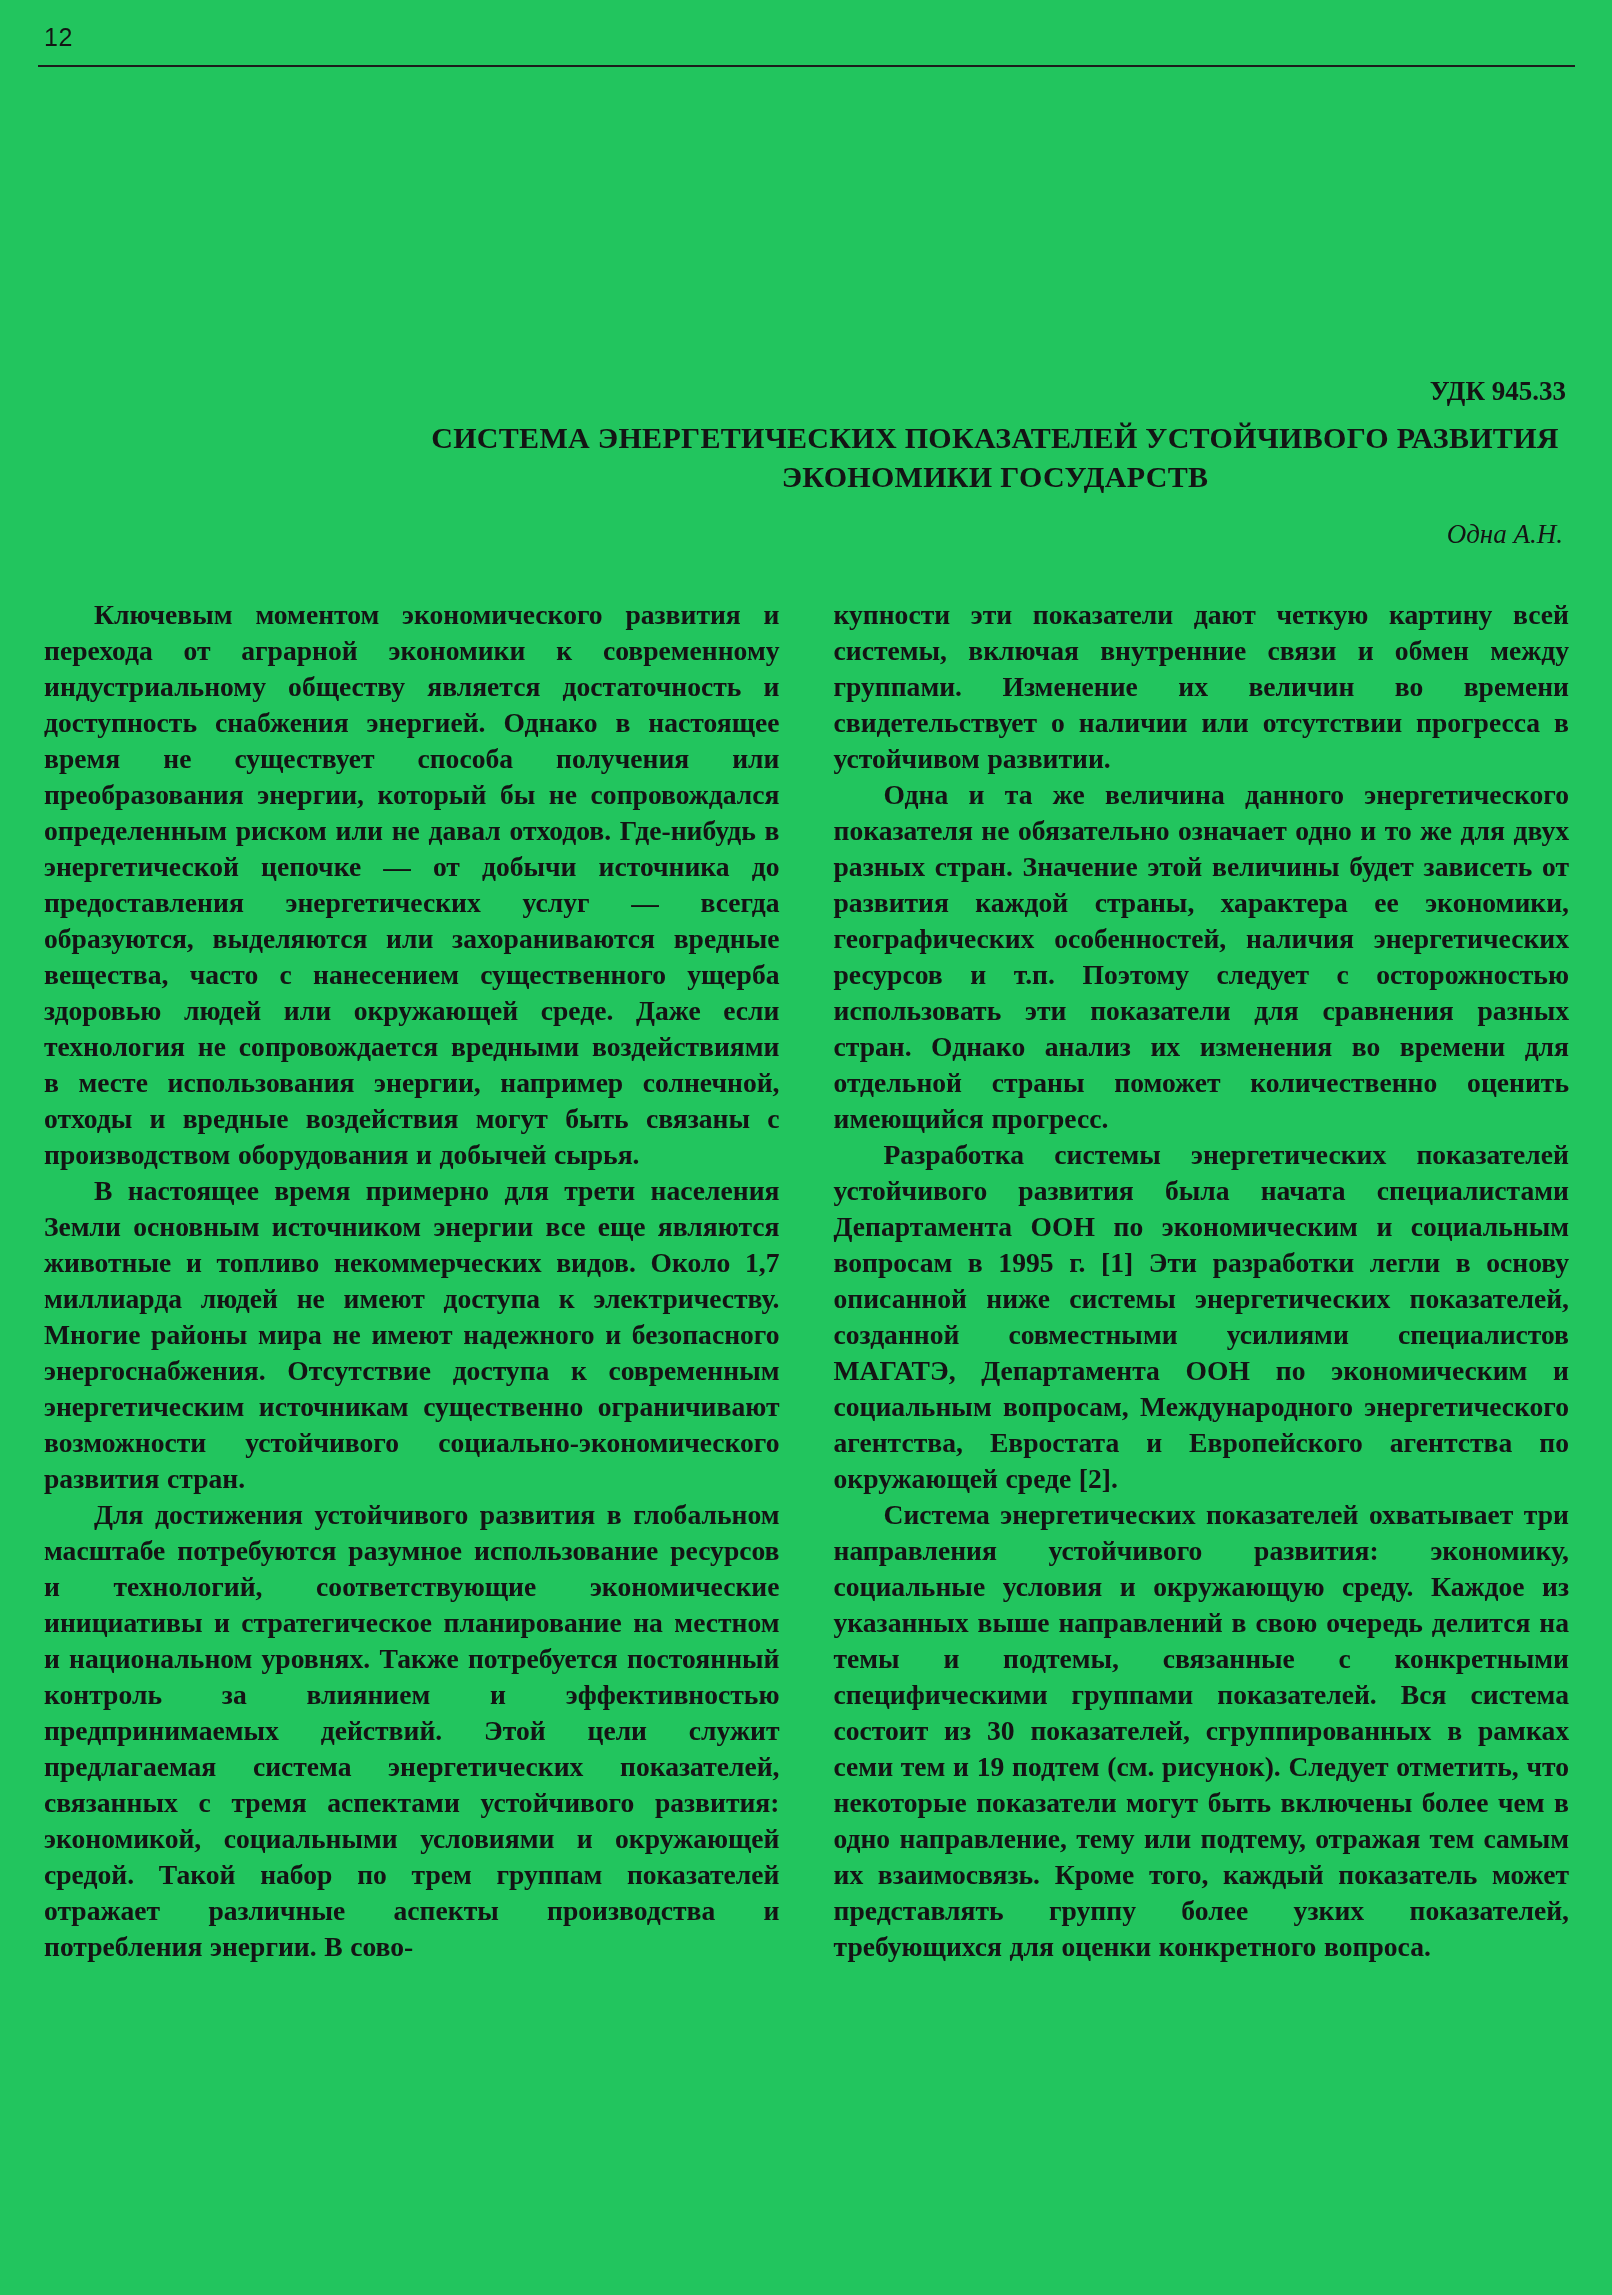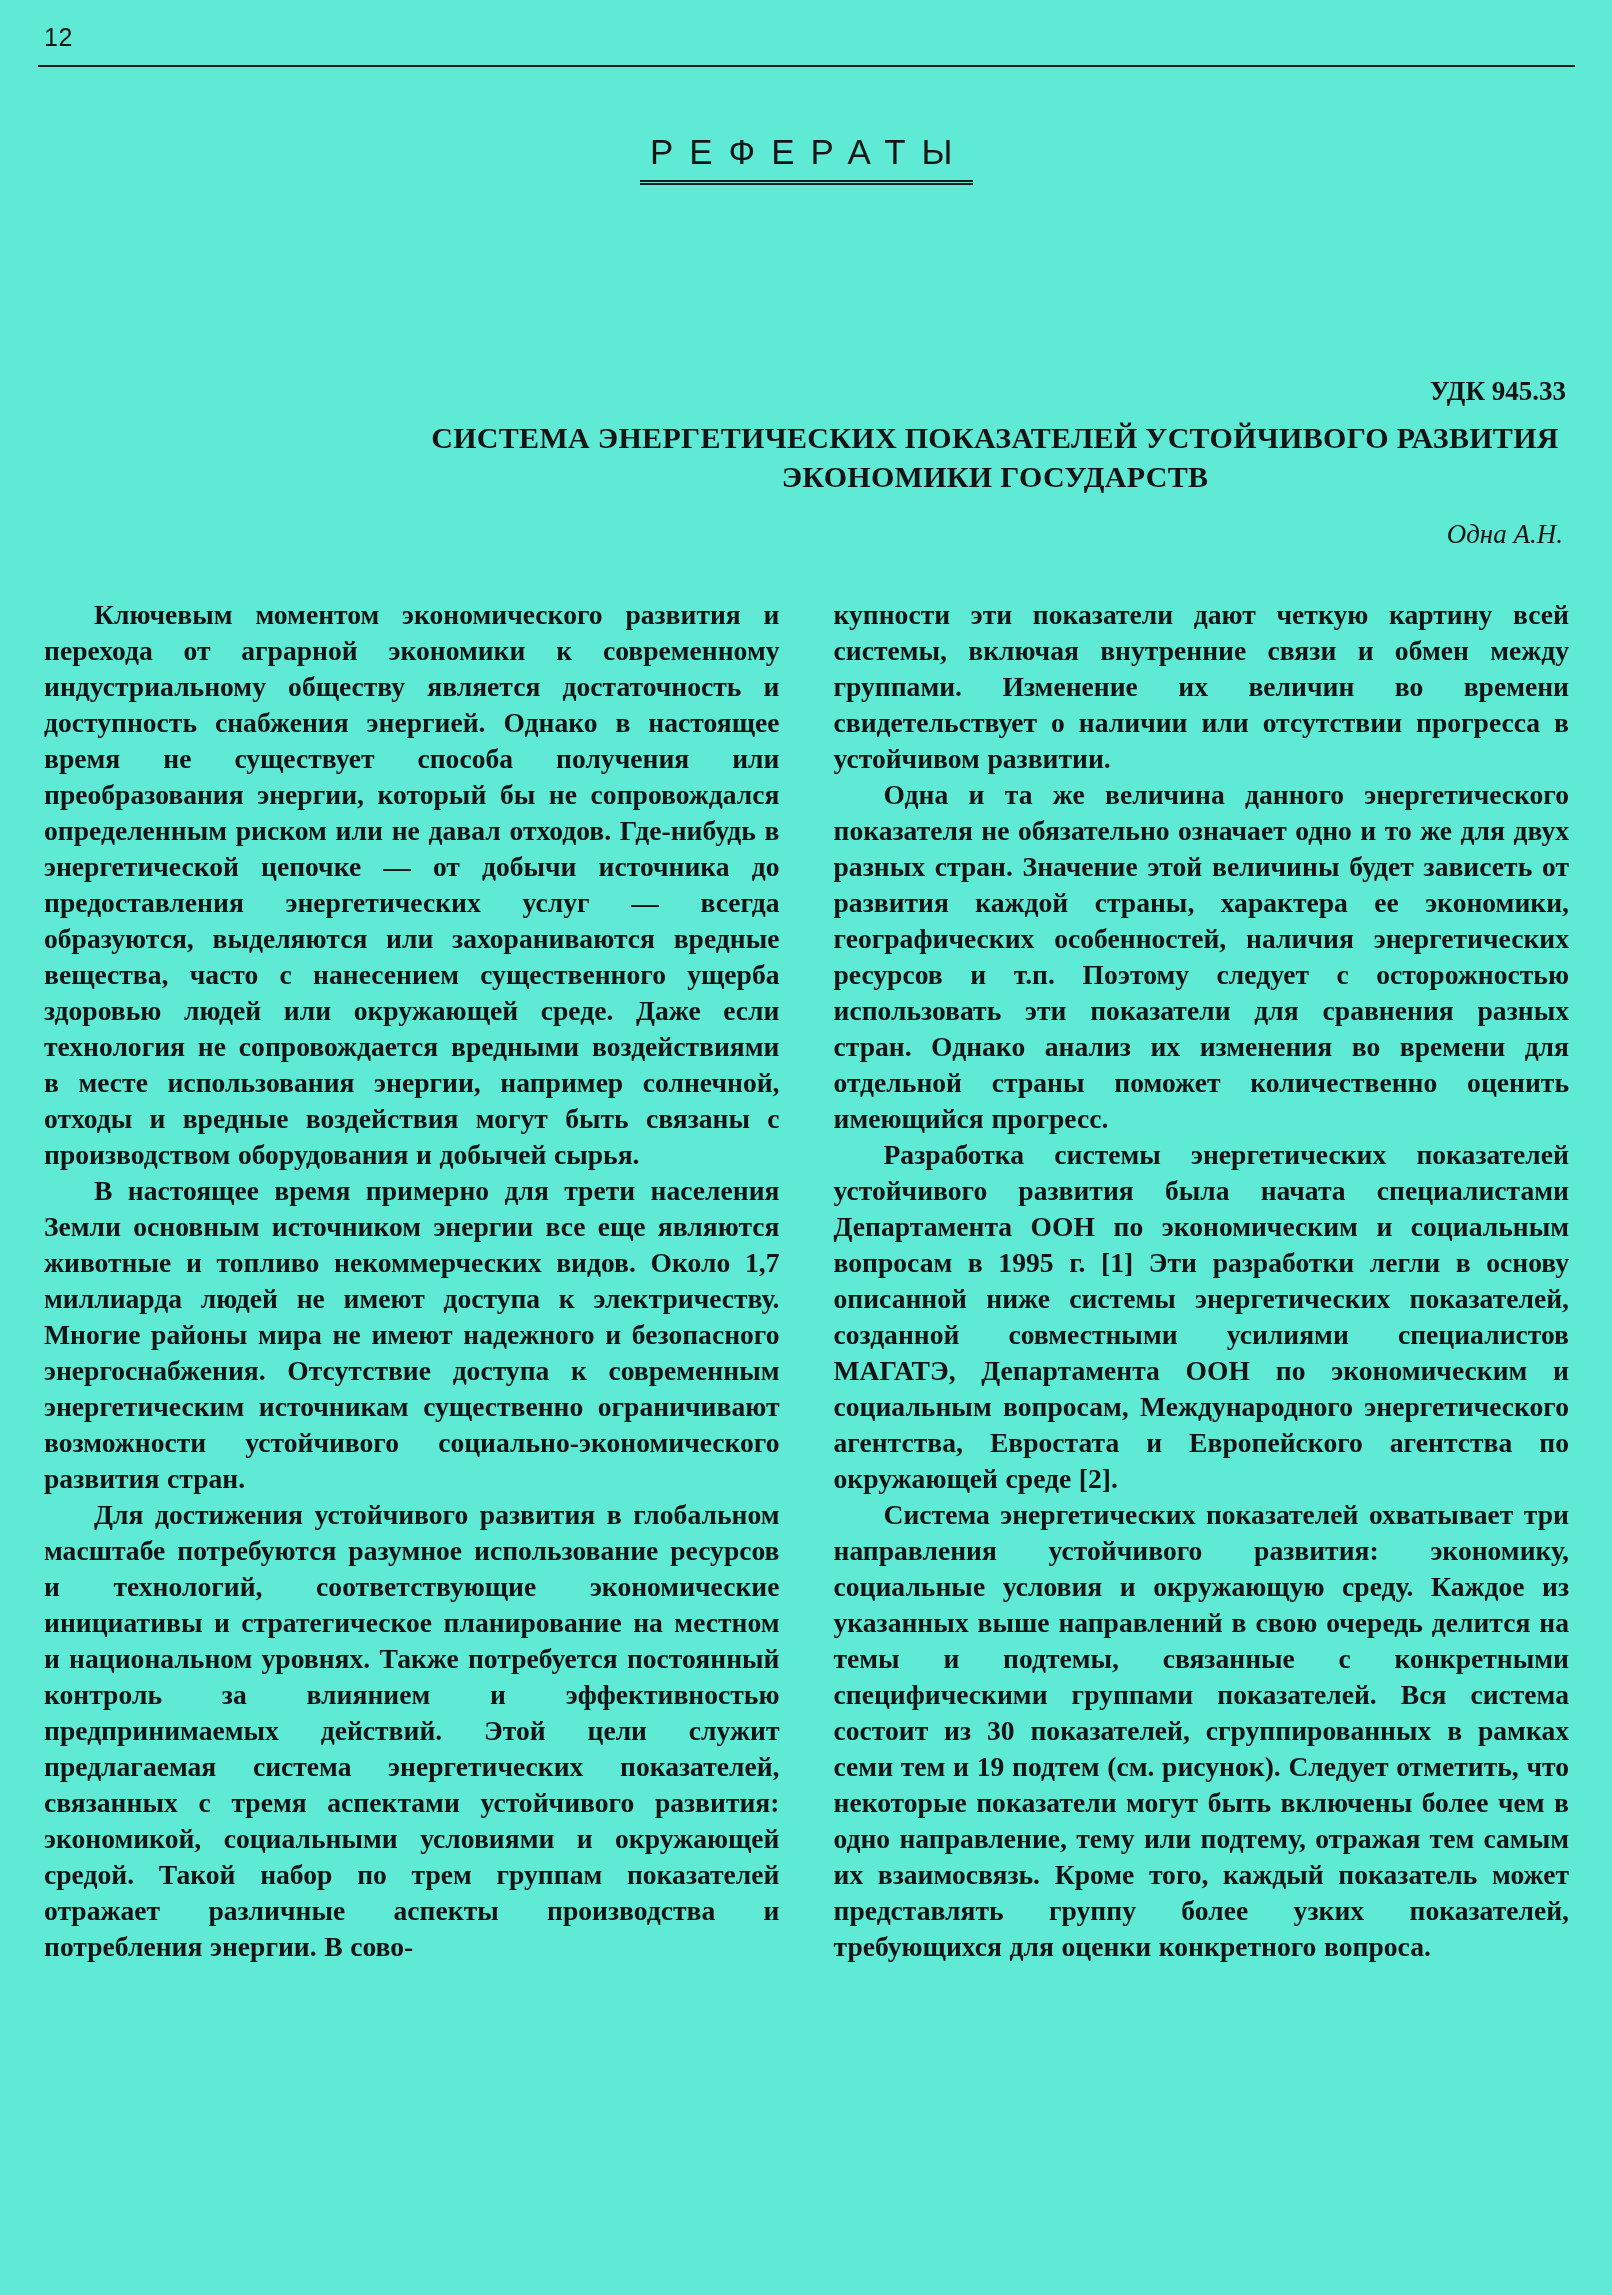--- a/index.html
+++ b/index.html
@@ -5,21 +5,21 @@
   html, body {
     margin: 0;
     padding: 0;
     background: #e8e8e6;
   }
   .page {
     position: relative;
     width: 1613px;
     height: 2295px;
     margin: 0 auto;
-    background: #5eead4;
+    background: #22c55e;
     color: #141414;
     overflow: hidden;
     font-family: "Liberation Serif", serif;
   }
   
   .running-head {
     position: absolute;
     top: 23px;
     left: 44px;
     right: 44px;
@@ -113,23 +113,20 @@
 <body>
 
 <div class="page">
 
   <div class="running-head">
     <span>12</span>
   </div>
 
   <div class="header-rule"></div>
 
-  <div class="section-title-wrap">
-    <span class="section-title">РЕФЕРАТЫ</span>
-  </div>
 
   <div class="udk">УДК 945.33</div>
 
   <h1 class="article-title">СИСТЕМА ЭНЕРГЕТИЧЕСКИХ ПОКАЗАТЕЛЕЙ УСТОЙЧИВОГО РАЗВИТИЯ ЭКОНОМИКИ ГОСУДАРСТВ</h1>
 
   <div class="author">Одна А.Н.</div>
 
   <div class="body-columns">
     <div class="col">
       <p class="para indent">Ключевым моментом экономического развития и перехода от аграрной экономики к современному индустриальному обществу является достаточность и доступность снабжения энергией. Однако в настоящее время не существует способа получения или преобразования энергии, который бы не сопровождался определенным риском или не давал отходов. Где-нибудь в энергетической цепочке — от добычи источника до предоставления энергетических услуг — всегда образуются, выделяются или захораниваются вредные вещества, часто с нанесением существенного ущерба здоровью людей или окружающей среде. Даже если технология не сопровождается вредными воздействиями в месте использования энергии, например солнечной, отходы и вредные воздействия могут быть связаны с производством оборудования и добычей сырья.</p>

